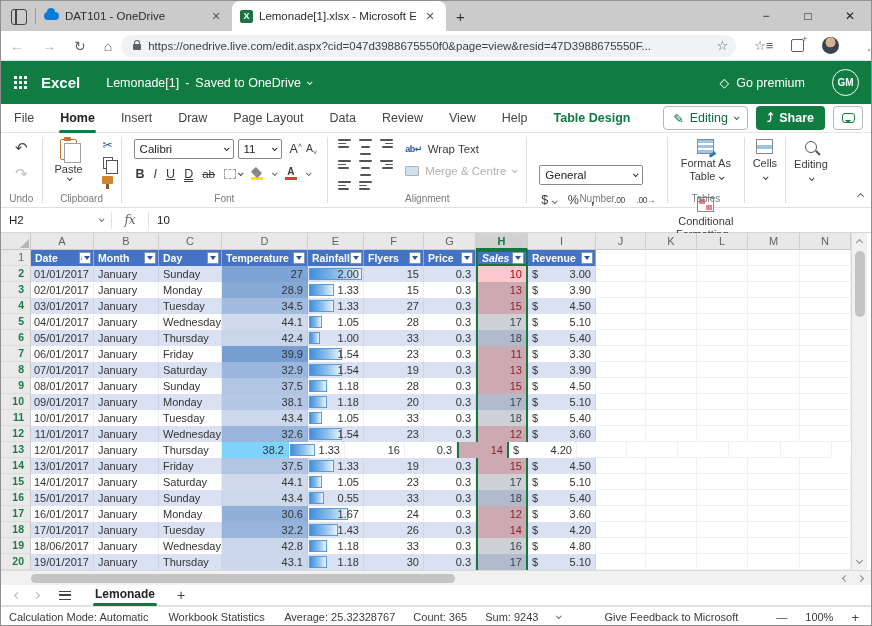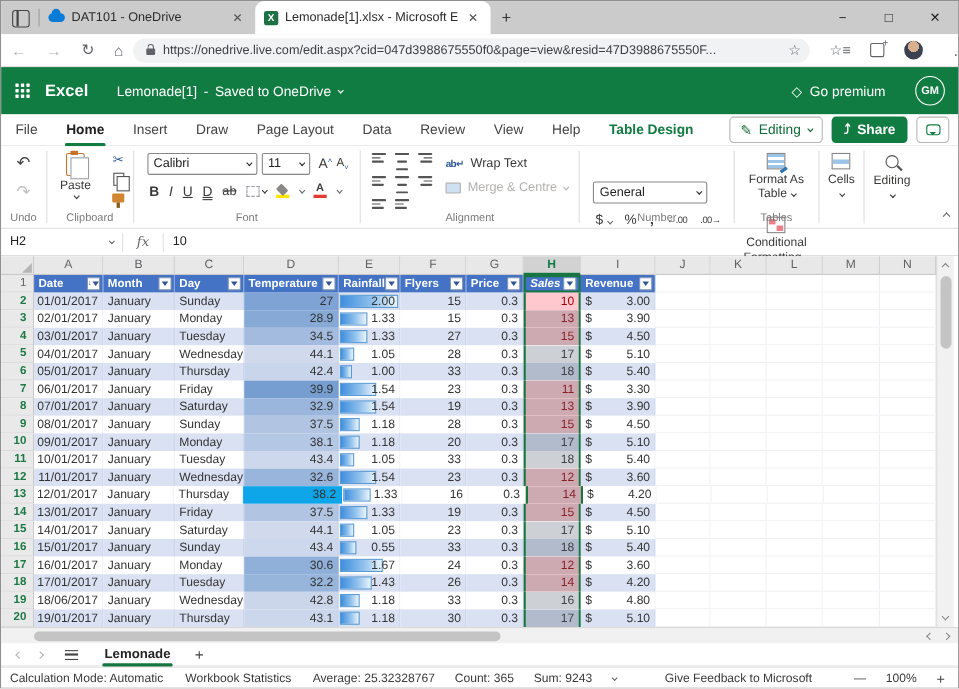--- a/index.html
+++ b/index.html
@@ -768,21 +768,21 @@
             <div class="c emp" style="width: 51px;"></div>
             <div class="c emp" style="width: 51px;"></div>
             <div class="c emp" style="width: 52px;"></div>
             <div class="c emp" style="width: 51px;"></div>
           </div>
           <div class="grow">
             <div class="rh selrow">13</div>
             <div class="c num tb" style="width: 63px;">12/01/2017</div>
             <div class="c txt tb" style="width: 65px;">January</div>
             <div class="c txt tb" style="width: 63px;">Thursday</div>
-            <div class="c num tb" style="width: 90px; background: #0ea5e9;">38.2</div>
+            <div class="c num tb" style="width: 67px; background: #7dd3fc;">38.2</div>
             <div class="c num tb" style="width: 56px;"><span class="rainbar" style="width: 25px;"></span><span class="rainval">1.33</span></div>
             <div class="c num tb" style="width: 60px;">16</div>
             <div class="c num tb" style="width: 52px;">0.3</div>
             <div class="c num selcol sales-red ovl" style="width: 52px;">14</div>
             <div class="c rev tb" style="width: 68px;">
               <span>$</span>
               <span>4.20</span>
             </div>
             <div class="c emp" style="width: 50px;"></div>
             <div class="c emp" style="width: 51px;"></div>

